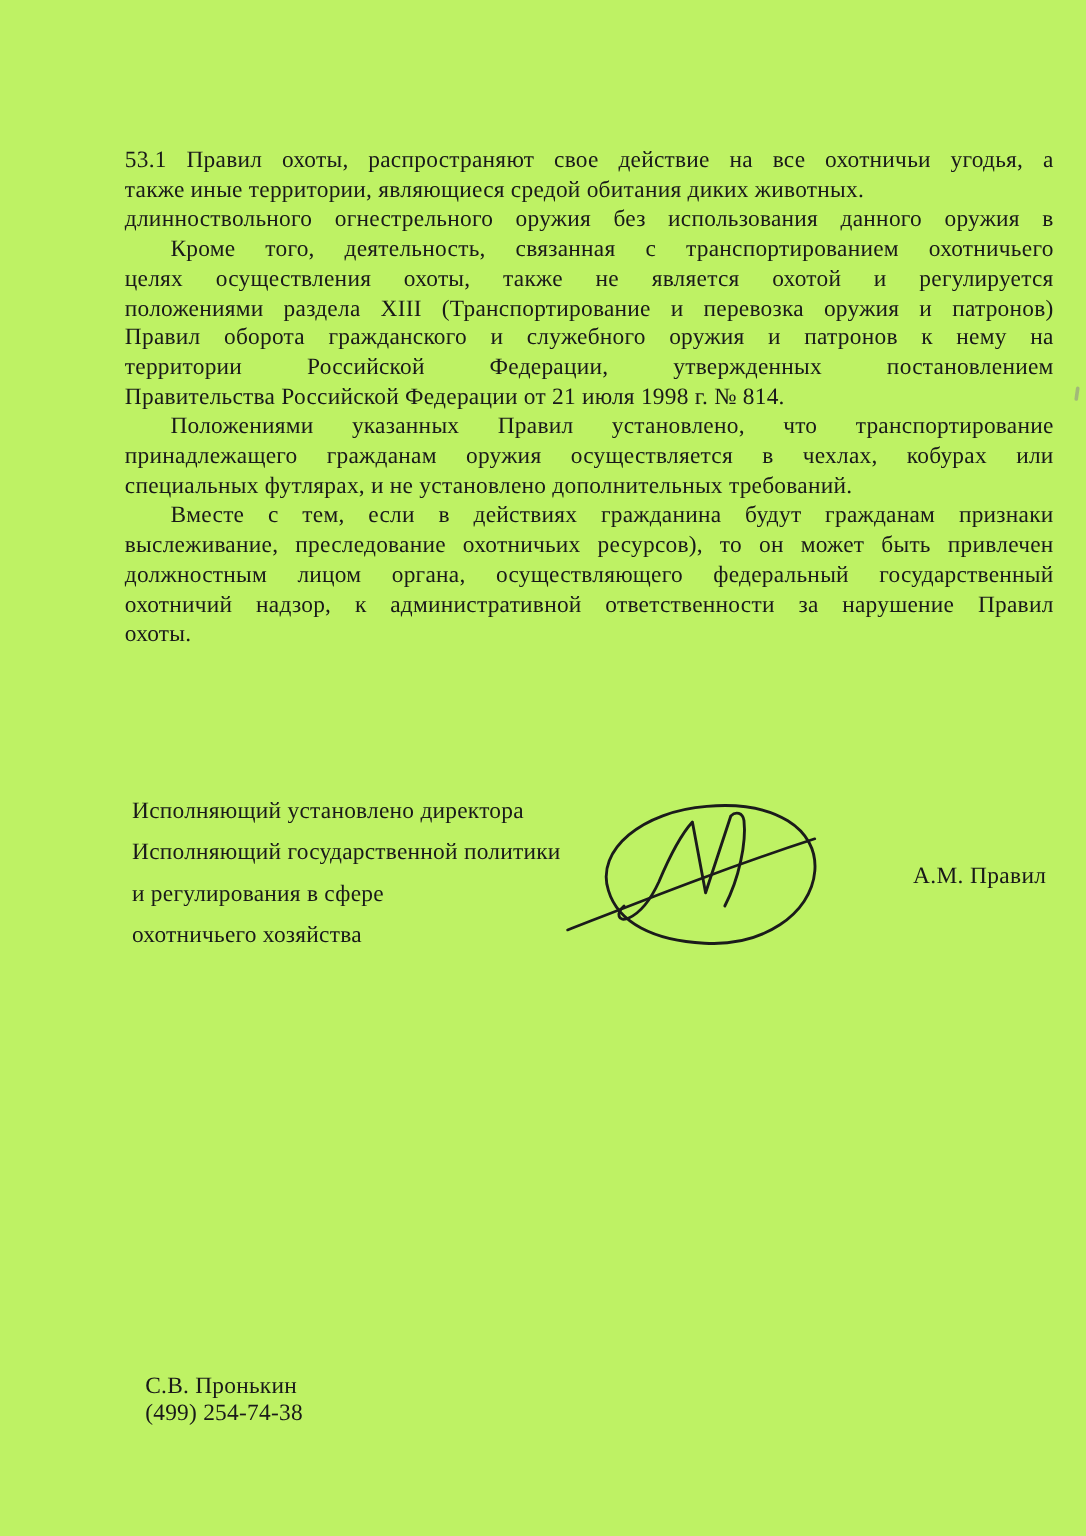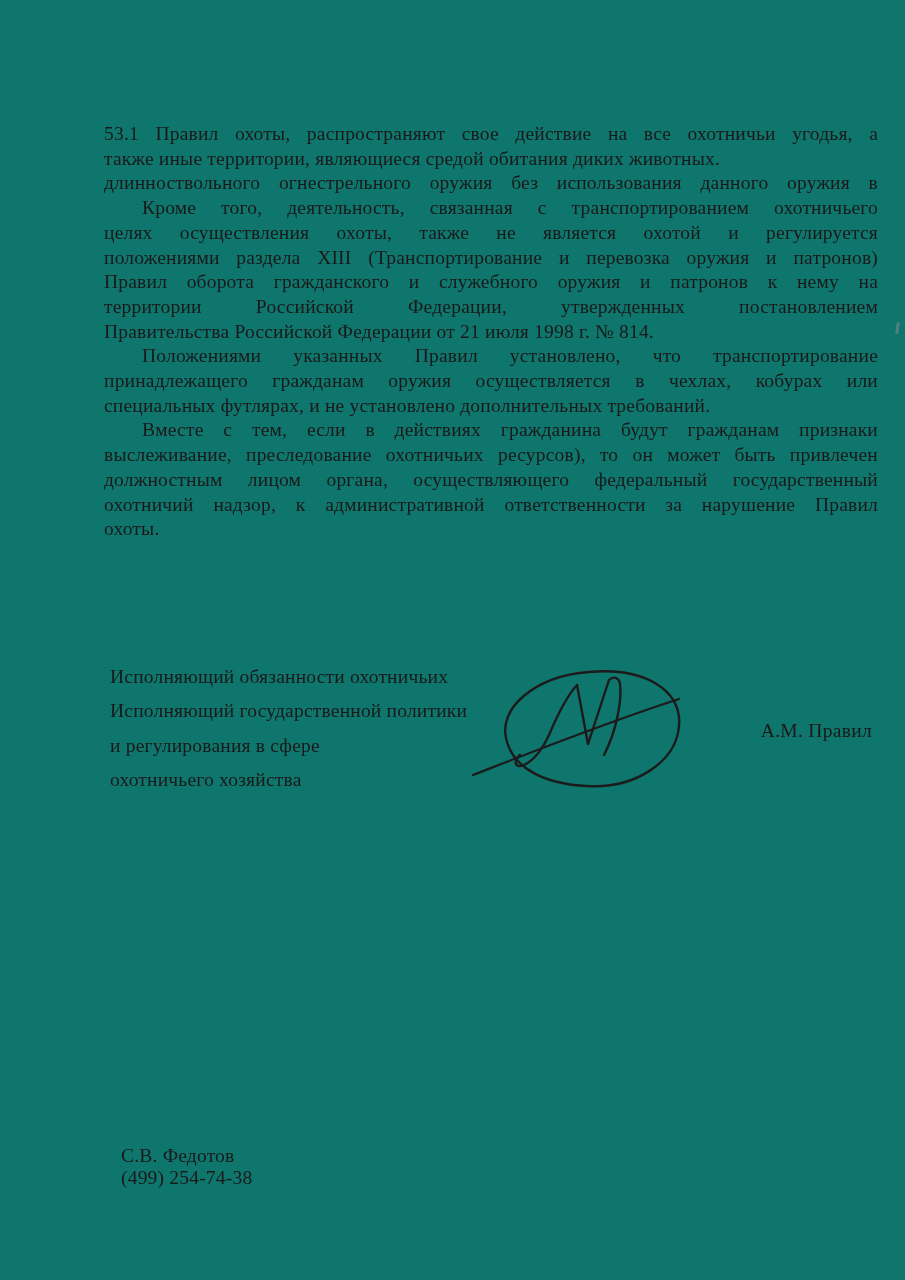--- a/index.html
+++ b/index.html
@@ -1,21 +1,21 @@
 <!DOCTYPE html>
 <html lang="ru"><head>
 <meta charset="utf-8">
 <style>
   html, body { margin: 0; padding: 0; background: #e8e8e8; }
   .page {
     position: relative;
     width: 905px;
     height: 1280px;
     margin: 0 auto;
-    background: #0f766e;
+    background: #bef264;
     overflow: hidden;
     font-family: "Liberation Serif", "DejaVu Serif", serif;
     color: #191919;
   }
   .body-text {
     position: absolute;
     left: 104px;
     top: 122px;
     width: 774px;
     font-size: 19.5px;
@@ -93,37 +93,37 @@
       <div class="line just">принадлежащего гражданам оружия осуществляется в чехлах, кобурах или</div>
       <div class="line">специальных футлярах, и не установлено дополнительных требований.</div>
       <div class="line just indent">Вместе с тем, если в действиях гражданина будут гражданам признаки</div>
       <div class="line just">выслеживание, преследование охотничьих ресурсов), то он может быть привлечен</div>
       <div class="line just">должностным лицом органа, осуществляющего федеральный государственный</div>
       <div class="line just">охотничий надзор, к административной ответственности за нарушение Правил</div>
       <div class="line">охоты.</div>
     </div>
 
   <div class="signoff-title">
-    <div class="sline">Исполняющий обязанности охотничьих</div>
+    <div class="sline">Исполняющий установлено директора</div>
     <div class="sline">Исполняющий государственной политики</div>
     <div class="sline">и регулирования в сфере</div>
     <div class="sline">охотничьего хозяйства</div>
   </div>
 
   <svg class="signature-svg" viewBox="0 0 250 145" fill="none" stroke="#1b1b1b" stroke-linecap="round" stroke-linejoin="round">
 
     <path d="M 57 84 C 46 50, 86 18, 139 14 C 196 9, 232 33, 229 68 C 226 104, 185 131, 137 128 C 95 126, 65 111, 57 84 Z" stroke-width="2.4"></path>
 
     <path d="M 70 97 C 63 103, 65 111, 74 107 C 85 102, 93 90, 99 77 C 107 58, 116 39, 127 27 L 138 86 L 159 22 C 163 18, 169 19, 170 26 C 172 44, 166 74, 154 97" stroke-width="2.4"></path>
 
     <path d="M 23 117 C 82 94, 152 66, 229 41" stroke-width="2.2"></path>
   </svg>
 
   <div class="signatory">А.М. Правил</div>
 
   <div class="contact">
-    <div>С.В. Федотов</div>
+    <div>С.В. Пронькин</div>
     <div>(499) 254-74-38</div>
   </div>
 
   <div class="speck"></div>
 
 </div>
 
 </body></html>

